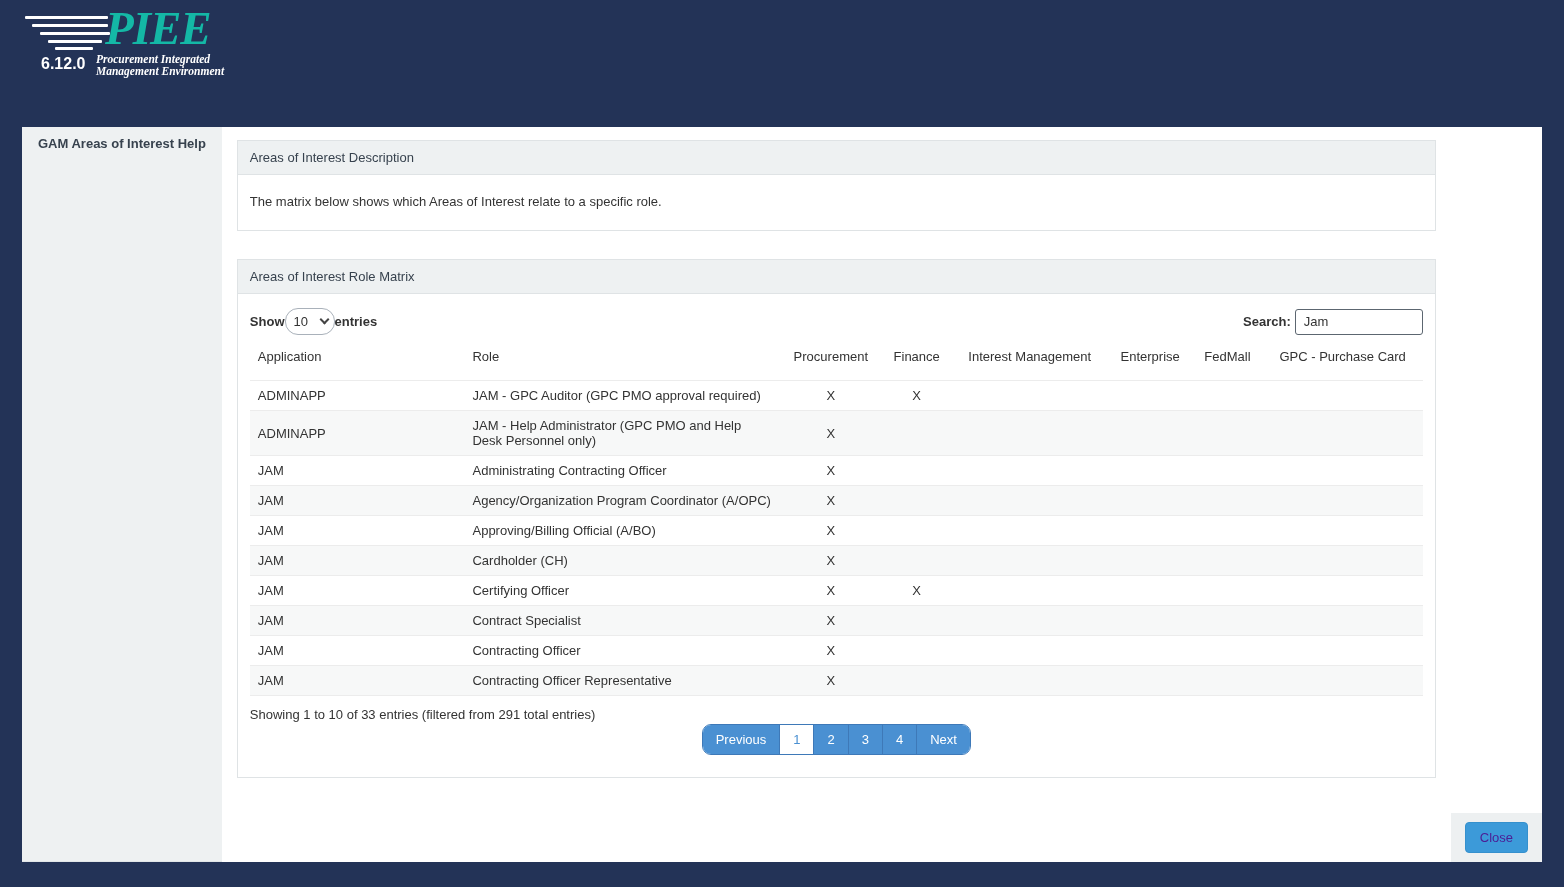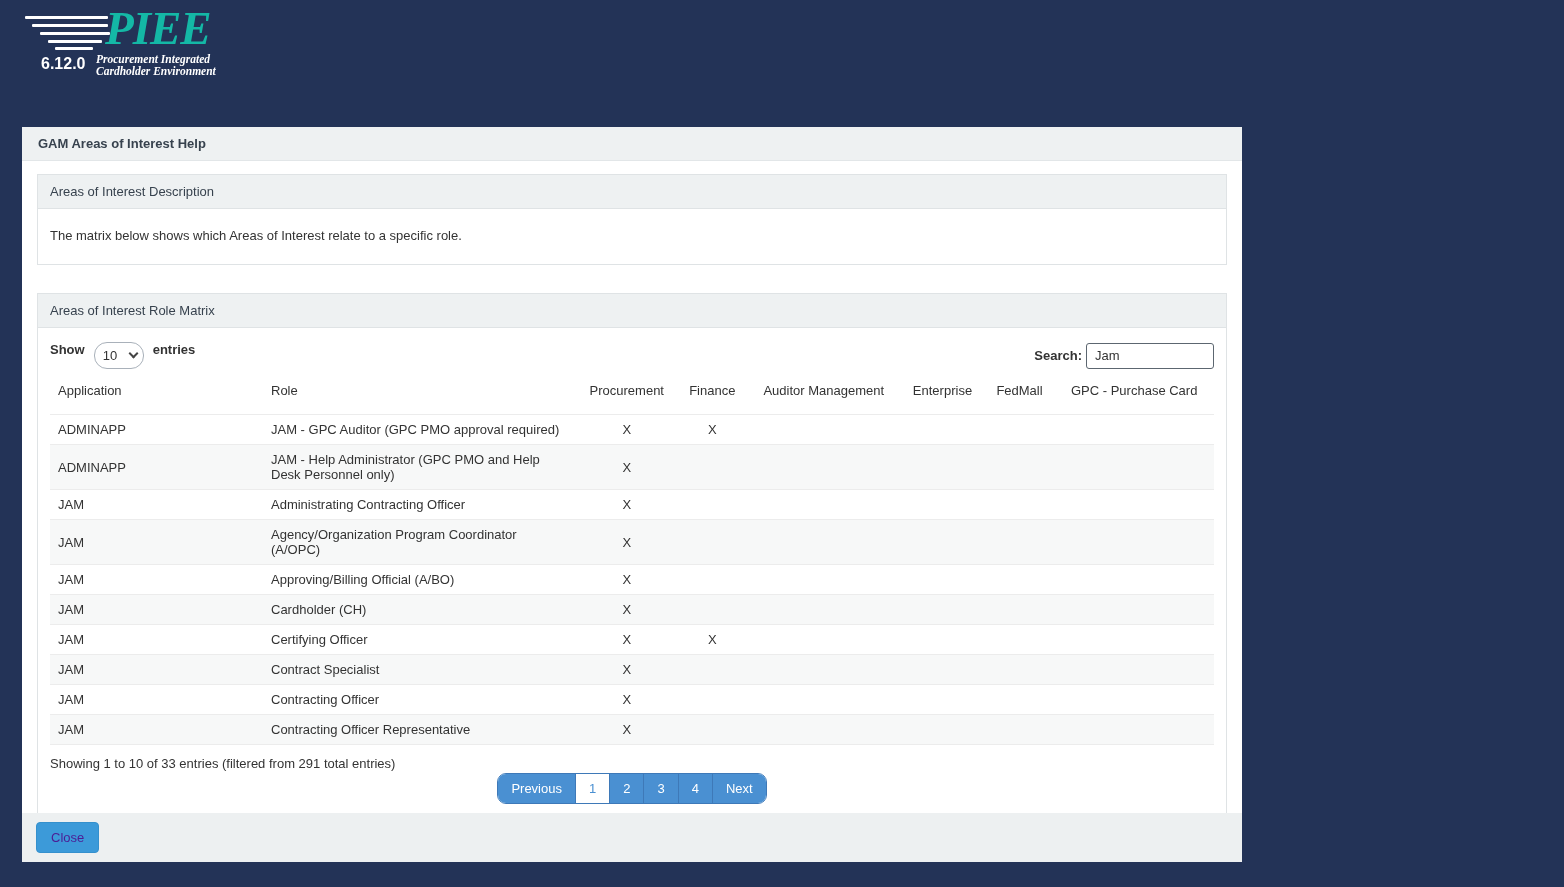--- a/index.html
+++ b/index.html
@@ -32,22 +32,22 @@
     font-size:47px;line-height:1.1;letter-spacing:-1px;
   }
   .logo-version{position:absolute;left:41px;top:55px;color:#fff;font-size:16px;font-weight:600;}
   .logo-tagline{
     position:absolute;left:96px;top:54px;color:#fff;
     font-family:"Liberation Serif",serif;font-style:italic;font-weight:bold;
     font-size:11.5px;line-height:11.5px;
   }
   
   .card{
-    position:absolute;left:22px;top:127px;width:1220px;height:735px;
-    background:#fff;display:flex;flex-direction:column;
+    position:absolute;left:22px;top:127px;width:1520px;height:735px;
+    background:#fff;display:flex;flex-direction:row;
   }
   .card-title{
     background:var(--head-gray);border-bottom:1px solid #e2e6e8;
     padding:9px 16px;font-size:13px;font-weight:700;color:#37424e;
   }
   .card-body{padding:13px 15px 0;flex:1;overflow:hidden;}
   .card-footer{background:#edf0f1;padding:9px 14px;margin-top:auto;}
   .close-btn{
     background:var(--close-blue);border:1px solid #3590cd;color:#4c1d95;
     font-size:13px;font-family:inherit;padding:7px 14px;border-radius:4px;cursor:pointer;
@@ -56,21 +56,21 @@
   .panel{border:1px solid var(--panel-border);margin-bottom:28px;}
   .panel-heading{
     background:var(--head-gray);border-bottom:1px solid var(--panel-border);
     padding:9px 12px;font-size:13px;color:#37424e;
   }
   .panel-body{padding:12px;font-size:13px;}
   .panel-body p{margin:7px 0 14px;}
   .panel-body p:last-child{margin-bottom:9px;}
   
   .table-controls{display:flex;justify-content:space-between;align-items:center;margin:2px 0 4px;}
-  .show-group{display:flex;align-items:flex-start;gap:9px;font-size:13px;font-weight:700;}
+  .show-group{display:flex;align-items:center;font-size:13px;font-weight:700;}
   .select-wrap{position:relative;display:inline-block;}
   .select-wrap select{
     width:50px;height:27px;border:1px solid #a9b1ba;border-radius:13px;background:#fff;
     font-size:13px;font-family:inherit;color:var(--text);padding:2px 18px 2px 8px;
     appearance:none;-webkit-appearance:none;-moz-appearance:none;
   }
   .select-chevron{
     position:absolute;right:7px;top:8px;width:7px;height:7px;pointer-events:none;
     border-right:2px solid #444;border-bottom:2px solid #444;transform:rotate(45deg);
   }
@@ -110,21 +110,21 @@
     <div class="ll1"></div>
       <div class="ll2"></div>
       <div class="ll3"></div>
       <div class="ll4"></div>
       <div class="ll5"></div>
   </div>
   <div class="logo-text">PIEE</div>
   <div class="logo-version">6.12.0</div>
   <div class="logo-tagline">
     <div>Procurement Integrated</div>
-    <div>Cardholder Environment</div>
+    <div>Management Environment</div>
   </div>
 </div>
 
 <div class="card">
   <div class="card-title">GAM Areas of Interest Help</div>
 
   <div class="card-body">
 
     <div class="panel">
       <div class="panel-heading">Areas of Interest Description</div>
@@ -154,21 +154,21 @@
           </div>
         </div>
 
         <table class="matrix">
           <thead>
             <tr>
                 <th class="w-app">Application</th>
                 <th class="w-role">Role</th>
                 <th class="c">Procurement</th>
                 <th class="c">Finance</th>
-                <th class="c">Auditor Management</th>
+                <th class="c">Interest Management</th>
                 <th class="c">Enterprise</th>
                 <th class="c">FedMall</th>
                 <th class="c">GPC - Purchase Card</th>
               </tr>
           </thead>
           <tbody>
               <tr>
                 <td>ADMINAPP</td>
                 <td>JAM - GPC Auditor (GPC PMO approval required)</td>
                 <td class="c">X</td>

